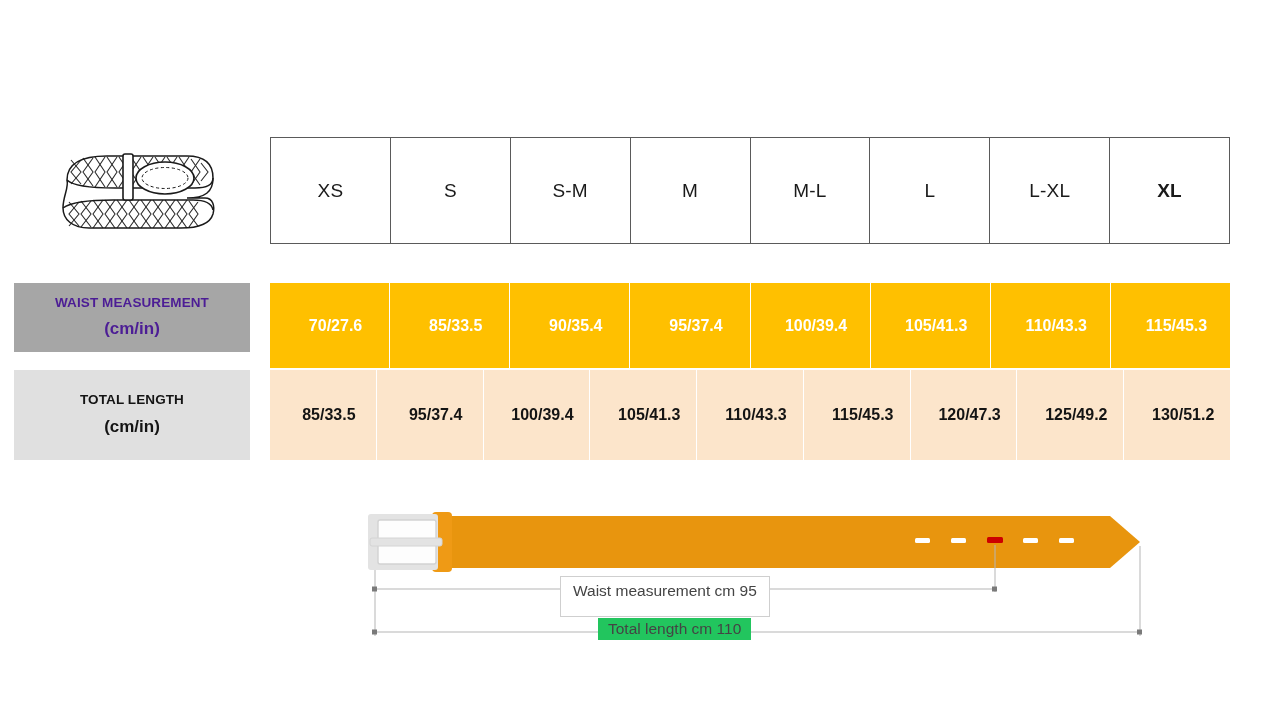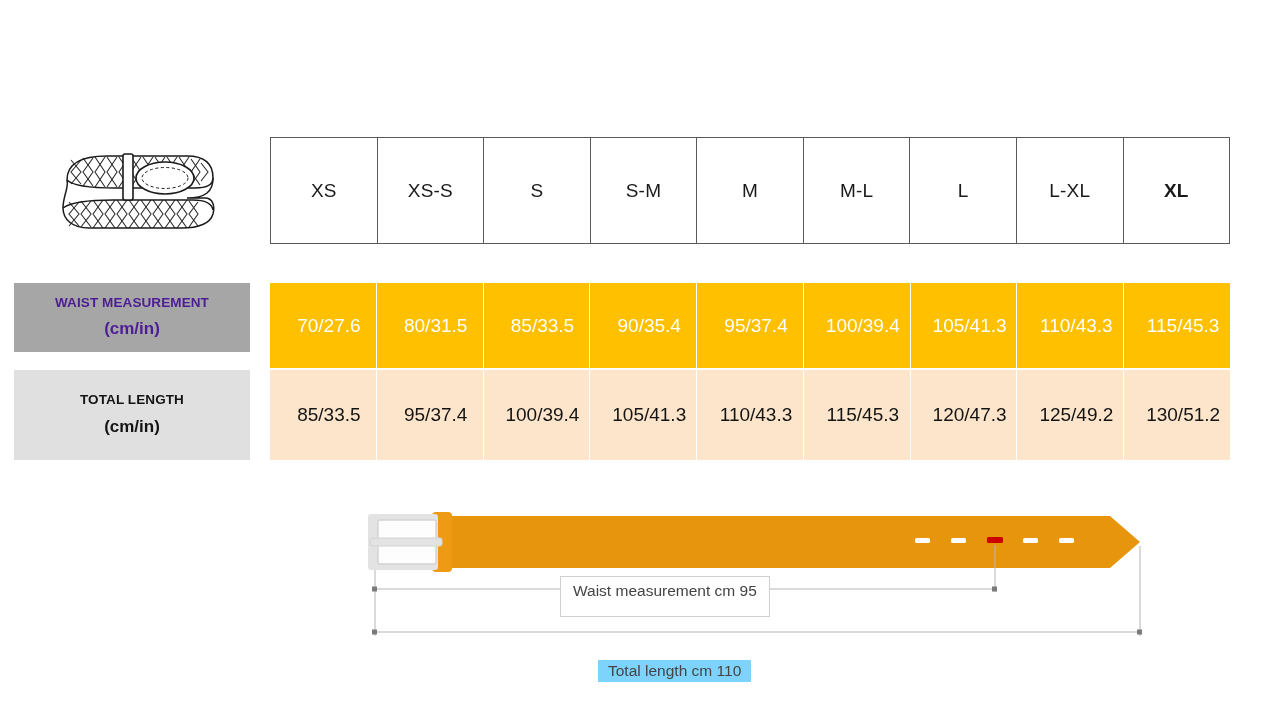--- a/index.html
+++ b/index.html
@@ -86,22 +86,22 @@
     width: 960px;
     display: flex;
     box-sizing: border-box;
   }
   .data-row .dcell {
     flex: 1 1 0;
     display: flex;
     align-items: center;
     justify-content: center;
     box-sizing: border-box;
-    font-weight: normal;
-    font-size: 19px;
+    font-weight: bold;
+    font-size: 16px;
     margin-left: 12px;
   }
 
   .row-waist {
     top: 283px;
     height: 85px;
     background: #ffc000;
   }
   .row-waist .dcell {
     color: #ffffff;
@@ -151,26 +151,25 @@
     border: 1px solid #cfcfcf;
     background: #ffffff;
     font-size: 15.5px;
     color: #444444;
     white-space: nowrap;
   }
   .dim-text {
     position: absolute;
     left: 598px;
     top: 618px;
-    background: #7dd3fc;
+    background: #22c55e;
     padding: 2px 10px;
     font-size: 15.5px;
     color: #444444;
     white-space: nowrap;
-    margin-top: 42px;
   }
 </style>
 </head>
 <body>
 
 <div class="product-icon">
   <svg viewBox="0 0 165 100" width="165" height="100">
     <g fill="none" stroke="#1a1a1a" stroke-width="1.5">
       <path d="M12 38 C12 20, 30 14, 52 14 L132 14 C150 14, 158 22, 158 36 C158 50, 150 56, 132 56 L150 56 C158 56, 160 64, 158 72 C155 82, 142 86, 126 86 L34 86 C18 86, 8 78, 8 66 C8 54, 14 46, 12 38 Z"></path>
       <path d="M12 38 C18 44, 40 46, 60 46 L140 46 C152 46, 158 42, 158 36"></path>
@@ -185,37 +184,35 @@
     <g fill="#ffffff" stroke="#1a1a1a" stroke-width="1.6">
       <rect x="68" y="12" width="10" height="46" rx="2"></rect>
       <ellipse cx="110" cy="36" rx="29" ry="16"></ellipse>
     </g>
     <ellipse cx="110" cy="36" rx="23" ry="10.5" fill="none" stroke="#1a1a1a" stroke-width="1" stroke-dasharray="3 2.5"></ellipse>
   </svg>
 </div>
 
 <div class="size-header">
   <div class="hcell">XS</div>
-  <div class="hcell">XS-S</div>
   <div class="hcell">S</div>
   <div class="hcell">S-M</div>
   <div class="hcell">M</div>
   <div class="hcell">M-L</div>
   <div class="hcell">L</div>
   <div class="hcell">L-XL</div>
   <div class="hcell">XL</div>
 </div>
 
 <div class="row-label label-waist">
   <span class="l1">WAIST MEASUREMENT</span>
   <span class="l2">(cm/in)</span>
 </div>
 <div class="data-row row-waist">
   <div class="dcell">70/27.6</div>
-  <div class="dcell">80/31.5</div>
   <div class="dcell">85/33.5</div>
   <div class="dcell">90/35.4</div>
   <div class="dcell">95/37.4</div>
   <div class="dcell">100/39.4</div>
   <div class="dcell">105/41.3</div>
   <div class="dcell">110/43.3</div>
   <div class="dcell">115/45.3</div>
 </div>
 
 <div class="row-label label-length">

